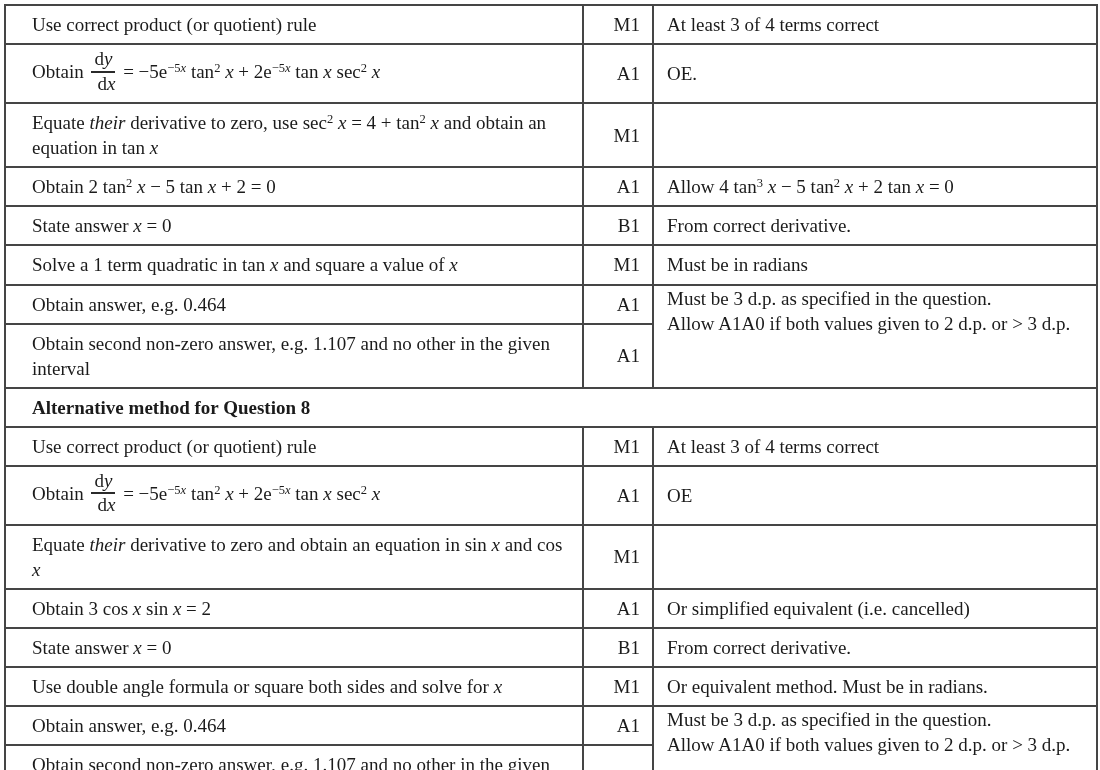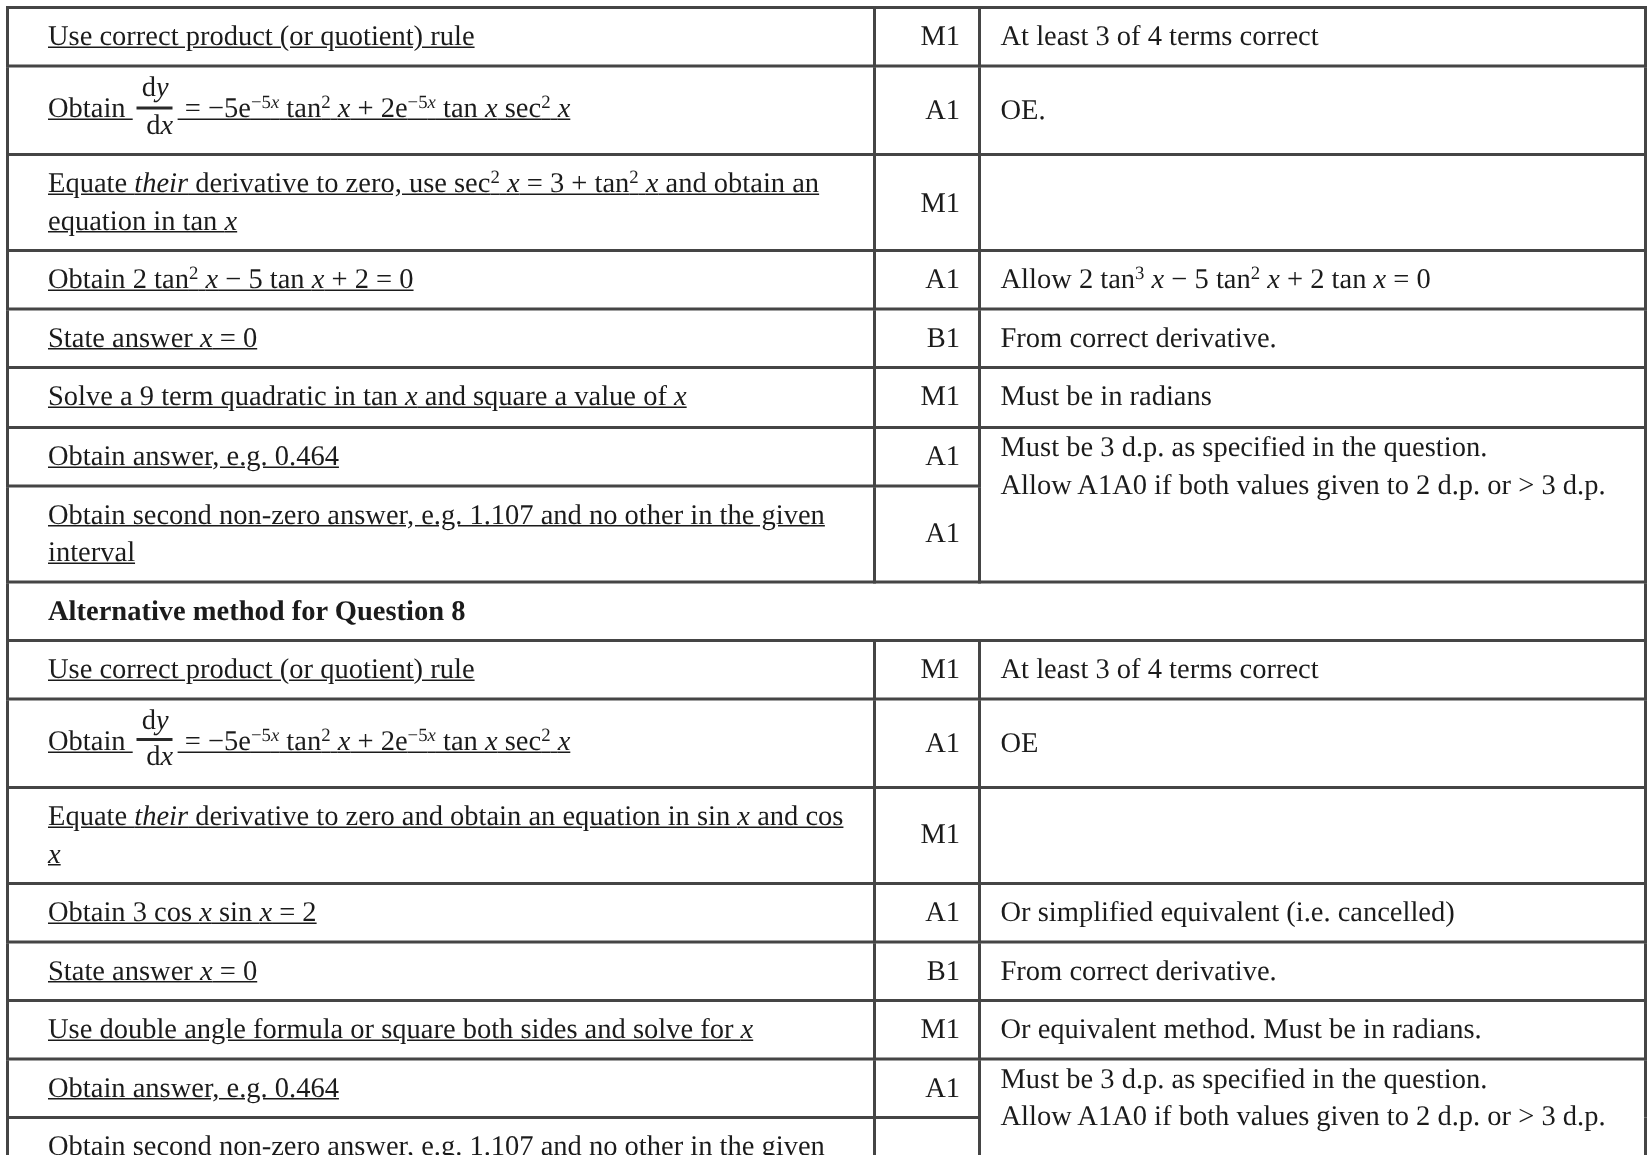--- a/index.html
+++ b/index.html
@@ -18,21 +18,21 @@
     margin: 4px 0 0 4px;
     width: 1092px;
   }
   table.ms td {
     border: 2px solid #454545;
     vertical-align: middle;
     font-size: 19px;
     line-height: 1.32;
     overflow: hidden;
   }
-  td.desc { padding: 6px 10px 6px 26px; text-decoration: underline; }
+  td.desc { padding: 6px 10px 6px 26px; }
   td.mark {
     text-align: right;
     font-weight: normal;
     padding: 6px 12px 6px 4px;
     vertical-align: middle;
   }
   td.comm { padding: 6px 10px 6px 13px; }
   td.comm.merged { vertical-align: top; padding-top: 0; }
   td.section { font-weight: bold; padding: 6px 16px 6px 26px; }
   tr.r-std  { height: 38px; }
@@ -72,36 +72,36 @@
       <td class="desc">Use correct product (or quotient) rule</td>
       <td class="mark">M1</td>
       <td class="comm">At least 3 of 4 terms correct</td>
     </tr>
     <tr class="r-tall">
       <td class="desc"><span>Obtain </span><span class="frac"><span class="num"><span>d</span><span class="it">y</span></span><span class="den"><span>d</span><span class="it">x</span></span></span><span> = −5e</span><span class="sup">−5</span><span class="it sup">x</span><span> tan</span><span class="sup">2</span><span> </span><span class="it">x</span><span> + 2e</span><span class="sup">−5</span><span class="it sup">x</span><span> tan </span><span class="it">x</span><span> sec</span><span class="sup">2</span><span> </span><span class="it">x</span></td>
       <td class="mark">A1</td>
       <td class="comm">OE.</td>
     </tr>
     <tr class="r-tall">
-      <td class="desc"><span>Equate </span><span class="it">their</span><span> derivative to zero, use sec</span><span class="sup">2</span><span> </span><span class="it">x</span><span> = 3 + tan</span><span class="sup">2</span><span> </span><span class="it">x</span><span>  and obtain an equation in tan </span><span class="it">x</span></td>
+      <td class="desc"><span>Equate </span><span class="it">their</span><span> derivative to zero, use sec</span><span class="sup">2</span><span> </span><span class="it">x</span><span> = 4 + tan</span><span class="sup">2</span><span> </span><span class="it">x</span><span>  and obtain an equation in tan </span><span class="it">x</span></td>
       <td class="mark">M1</td>
       <td class="comm"></td>
     </tr>
     <tr class="r-md">
       <td class="desc"><span>Obtain  2 tan</span><span class="sup">2</span><span> </span><span class="it">x</span><span> − 5 tan </span><span class="it">x</span><span> + 2 = 0</span></td>
       <td class="mark">A1</td>
-      <td class="comm"><span>Allow  2 tan</span><span class="sup">3</span><span> </span><span class="it">x</span><span> − 5 tan</span><span class="sup">2</span><span> </span><span class="it">x</span><span> + 2 tan </span><span class="it">x</span><span> = 0</span></td>
+      <td class="comm"><span>Allow  4 tan</span><span class="sup">3</span><span> </span><span class="it">x</span><span> − 5 tan</span><span class="sup">2</span><span> </span><span class="it">x</span><span> + 2 tan </span><span class="it">x</span><span> = 0</span></td>
     </tr>
     <tr class="r-std">
       <td class="desc"><span>State answer </span><span class="it">x</span><span> = 0</span></td>
       <td class="mark">B1</td>
       <td class="comm">From correct derivative.</td>
     </tr>
     <tr class="r-std">
-      <td class="desc"><span>Solve a 9 term quadratic in tan </span><span class="it">x</span><span> and square a value of </span><span class="it">x</span></td>
+      <td class="desc"><span>Solve a 1 term quadratic in tan </span><span class="it">x</span><span> and square a value of </span><span class="it">x</span></td>
       <td class="mark">M1</td>
       <td class="comm">Must be in radians</td>
     </tr>
     <tr class="r-std">
       <td class="desc">Obtain answer, e.g. 0.464</td>
       <td class="mark">A1</td>
       <td class="comm merged" rowspan="2"><span>Must be 3 d.p. as specified in the question.</span><br><span>Allow A1A0 if both values given to 2 d.p. or &gt; 3 d.p.</span></td>
     </tr>
     <tr class="r-std">
       <td class="desc">Obtain second non-zero answer, e.g. 1.107 and no other in the given interval</td>

